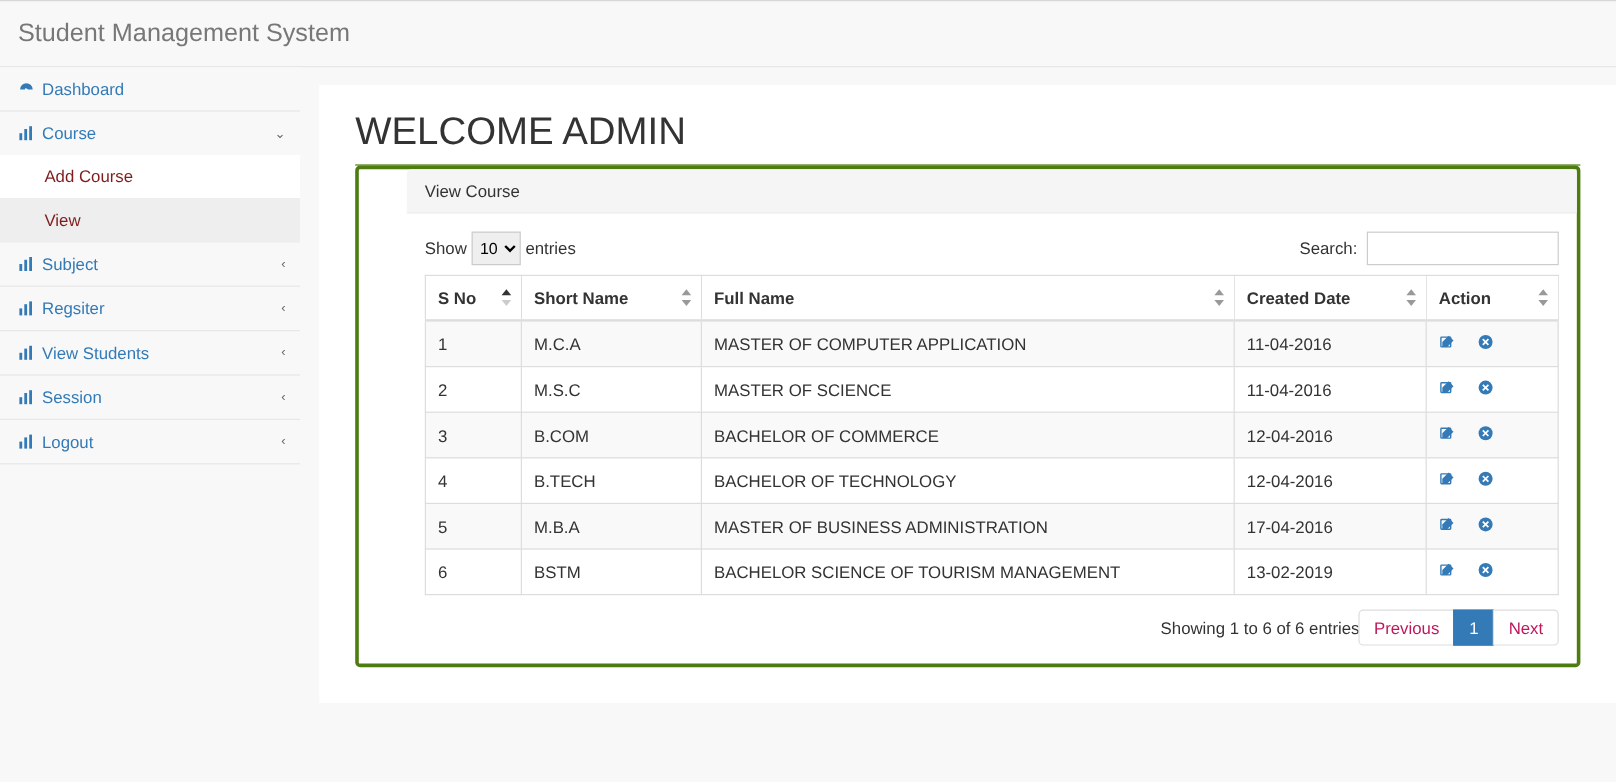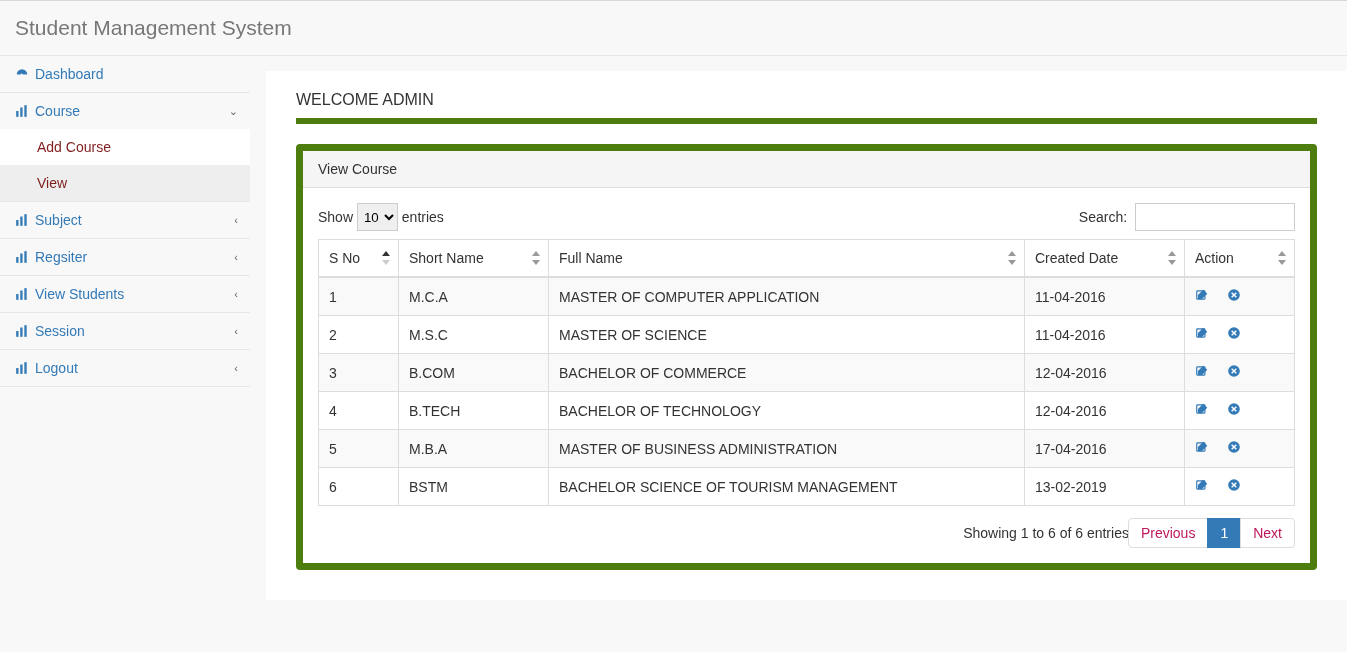--- a/index.html
+++ b/index.html
@@ -15,32 +15,32 @@
 .sidebar li { border-bottom: 1px solid #e7e7e7; }
 .sidebar > ul > li > a { display: flex; align-items: center; padding: 10px 15px; color: #337ab7; position: relative; }
 .sidebar .sub { background: #fff; }
 .sidebar .sub li { border: none; }
 .sidebar .sub a { display: block; padding: 10px 15px 10px 37px; color: #7f1d1d; }
 .sidebar .sub a.active { background: #eee; }
 .sidebar .arrow { position: absolute; right: 12px; color: #666; font-size: 11px; }
 .sidebar .ico { margin-right: 6px; display: inline-flex; }
 
 .main { flex: 1; padding: 20px 30px 30px 30px; background: #fff; margin-top: 15px; }
-.page-header { font-size: 16px; font-weight: 400; color: #333; padding-bottom: 9px; border-bottom: 6px solid #4d7c0f; margin-bottom: 20px; }
-
-.panel { border: 7px solid #4d7c0f; border-radius: 4px; }
+.page-header { font-size: 32px; font-weight: 400; color: #333; padding-bottom: 9px; border-bottom: 1px solid #4d7c0f; }
+
+.panel { border: 3px solid #4d7c0f; border-radius: 4px; padding-left: 40px; }
 .panel-heading { background: #f5f5f5; border-bottom: 1px solid #ddd; padding: 10px 15px; color: #333; border-radius: 4px 4px 0 0; }
 .panel-body { padding: 15px; }
 
 .dt-top { display: flex; justify-content: space-between; align-items: center; margin-bottom: 8px; }
 .dt-length select { padding: 4px 2px; border: 1px solid #ccc; height: 28px; }
 .dt-filter input { border: 1px solid #ccc; padding: 4px 6px; height: 28px; width: 160px; margin-left: 4px; }
 
 table.dataTable { width: 100%; border-collapse: collapse; border: 1px solid #ddd; }
-table.dataTable thead th { background: #fff; border: 1px solid #ddd; border-bottom: 2px solid #ddd; padding: 10px 18px 10px 10px; text-align: left; font-weight: 400; position: relative; }
+table.dataTable thead th { background: #fff; border: 1px solid #ddd; border-bottom: 2px solid #ddd; padding: 10px 18px 10px 10px; text-align: left; font-weight: 700; position: relative; }
 table.dataTable tbody td { border: 1px solid #ddd; padding: 10px; color: #333; }
 table.dataTable tbody tr:nth-child(odd) { background: #f9f9f9; }
 table.dataTable tbody tr:nth-child(even) { background: #fff; }
 
 .sort-icon { position: absolute; right: 6px; top: 50%; transform: translateY(-50%); width: 10px; height: 14px; }
 .sort-icon .up, .sort-icon .down { position: absolute; left: 0; width: 0; height: 0; border-left: 4px solid transparent; border-right: 4px solid transparent; }
 .sort-icon .up { top: 0; border-bottom: 5px solid #999; }
 .sort-icon .down { bottom: 0; border-top: 5px solid #999; }
 .sort-icon.asc .up { border-bottom-color: #333; }
 .sort-icon.asc .down { border-top-color: #ccc; }

